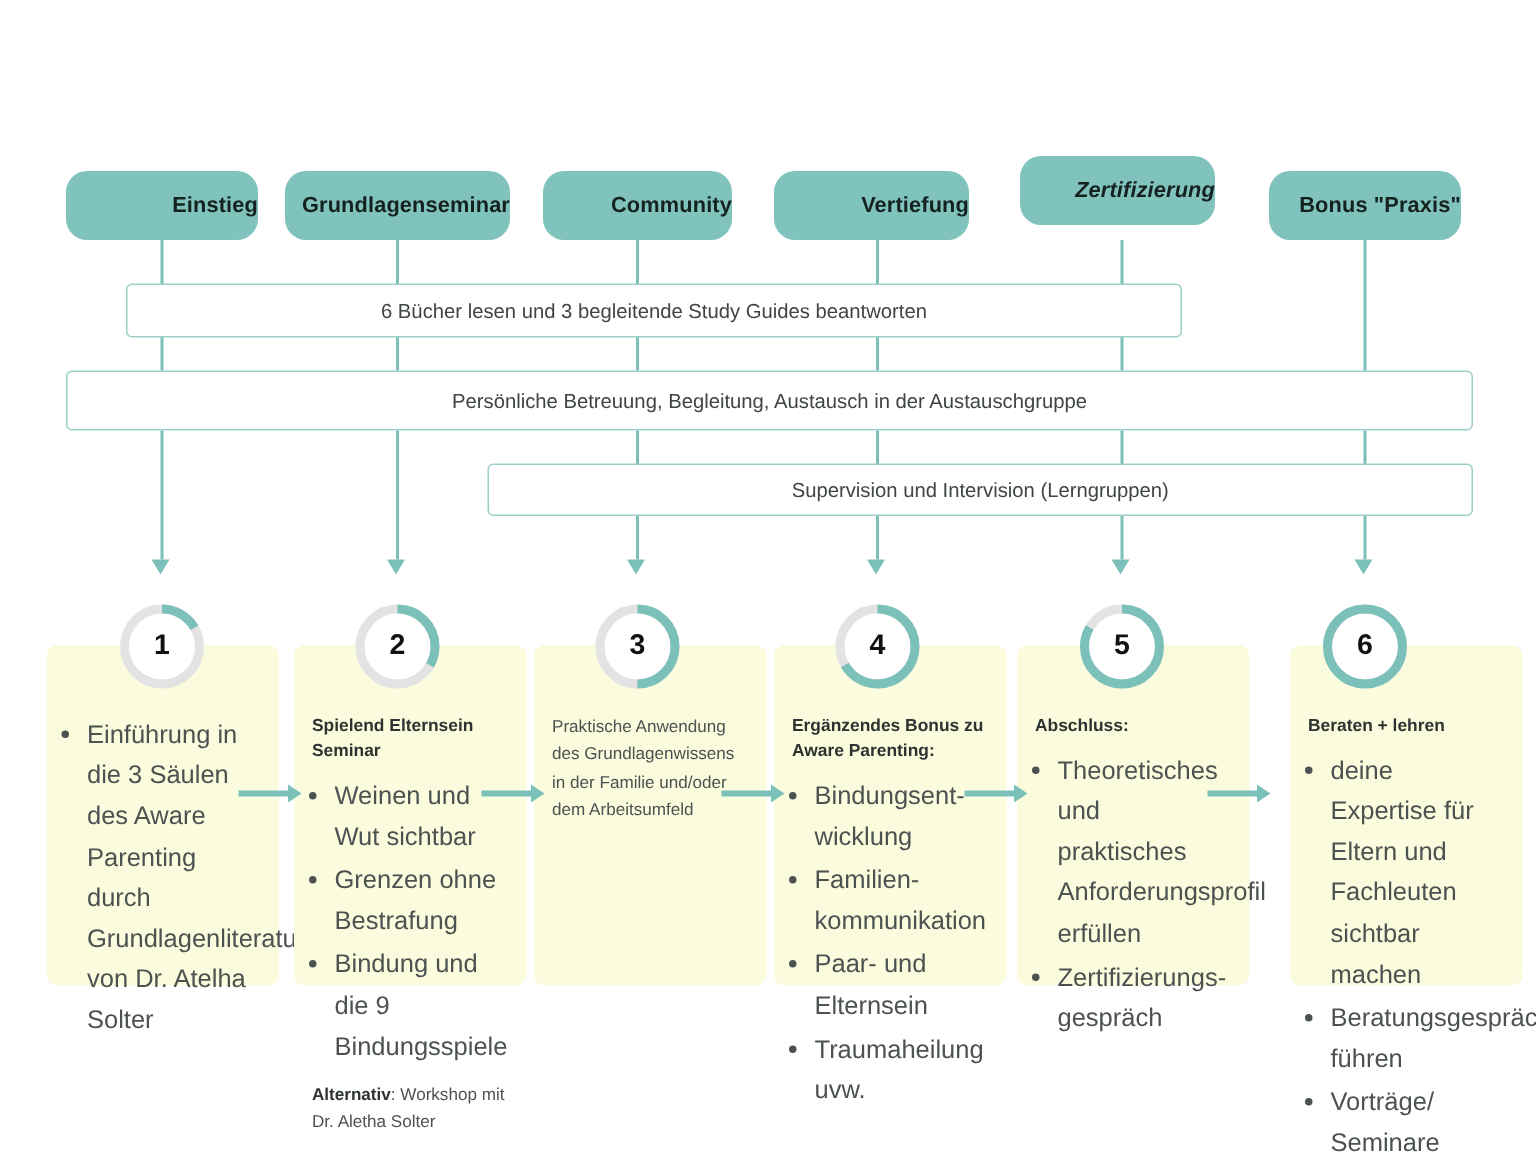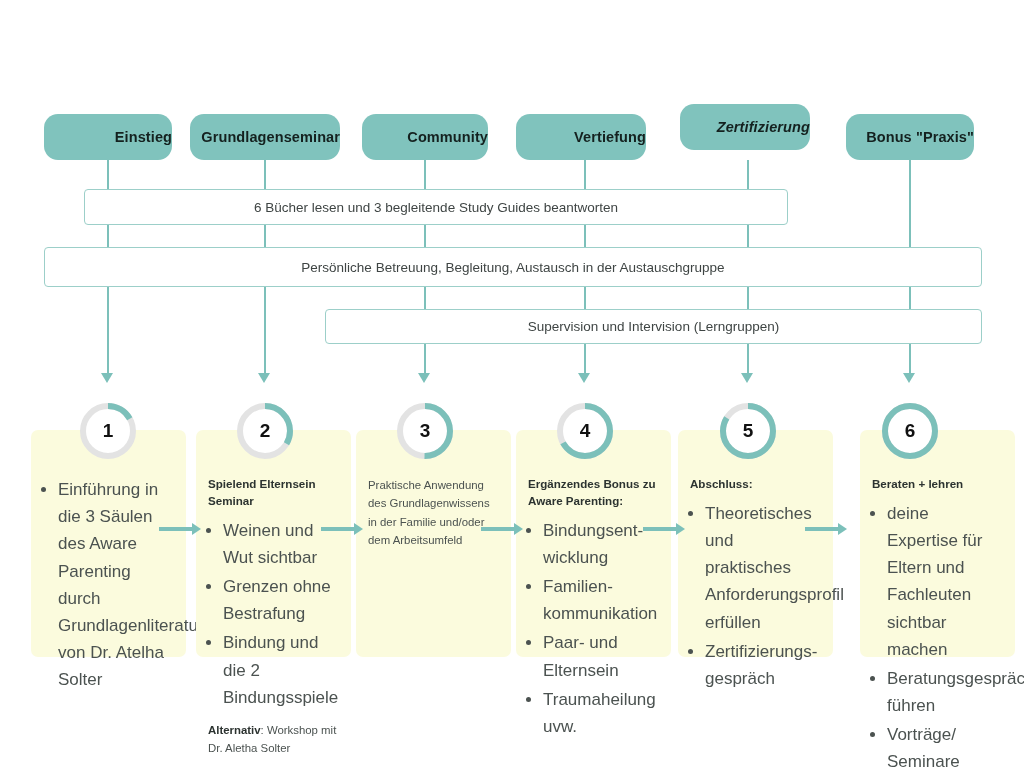--- a/index.html
+++ b/index.html
@@ -192,21 +192,21 @@
     <ul>
       <li>Einführung in die 3 Säulen des Aware Parenting durch Grundlagenliteratur von Dr. Atelha Solter</li>
     </ul>
   </div>
 
   <div class="card" style="left:196px;top:430px;width:155px;height:227px;">
     <div class="card-title">Spielend Elternsein Seminar</div>
     <ul>
       <li>Weinen und Wut sichtbar</li>
       <li>Grenzen ohne Bestrafung</li>
-      <li>Bindung und die 2 Bindungsspiele</li>
+      <li>Bindung und die 9 Bindungsspiele</li>
     </ul>
     <p class="card-foot"><b>Alternativ</b><span>: Workshop mit Dr. Aletha Solter</span></p>
   </div>
 
   <div class="card" style="left:356px;top:430px;width:155px;height:227px;">
 
     <p class="card-para">Praktische Anwendung des Grundlagenwissens in der Familie und/oder dem Arbeitsumfeld</p>
   </div>
 
   <div class="card" style="left:516px;top:430px;width:155px;height:227px;">

